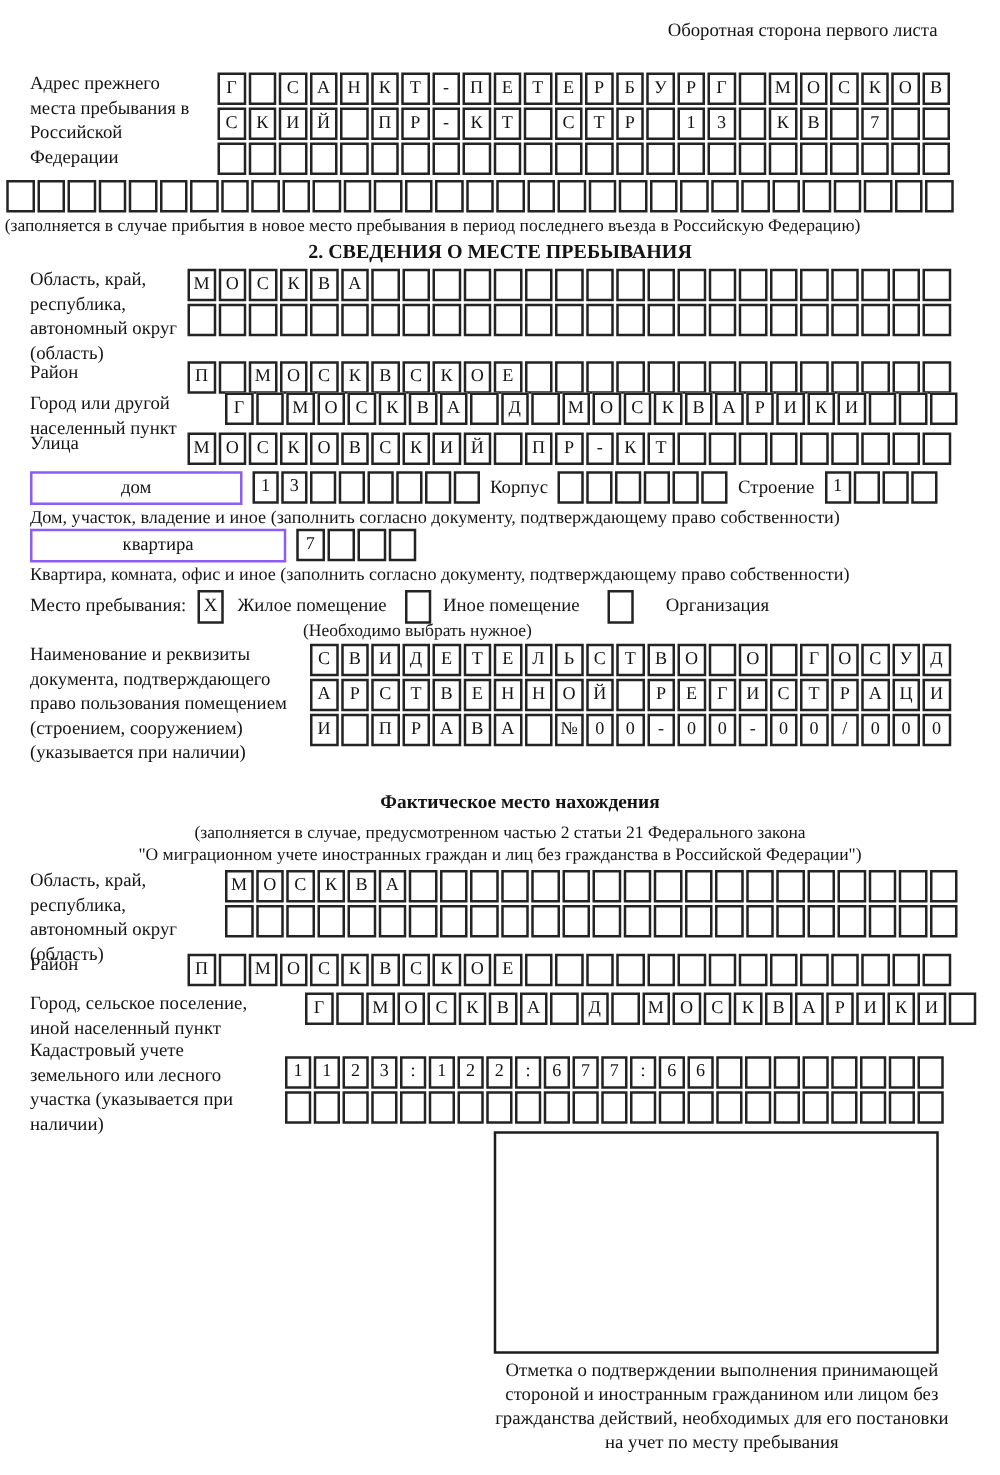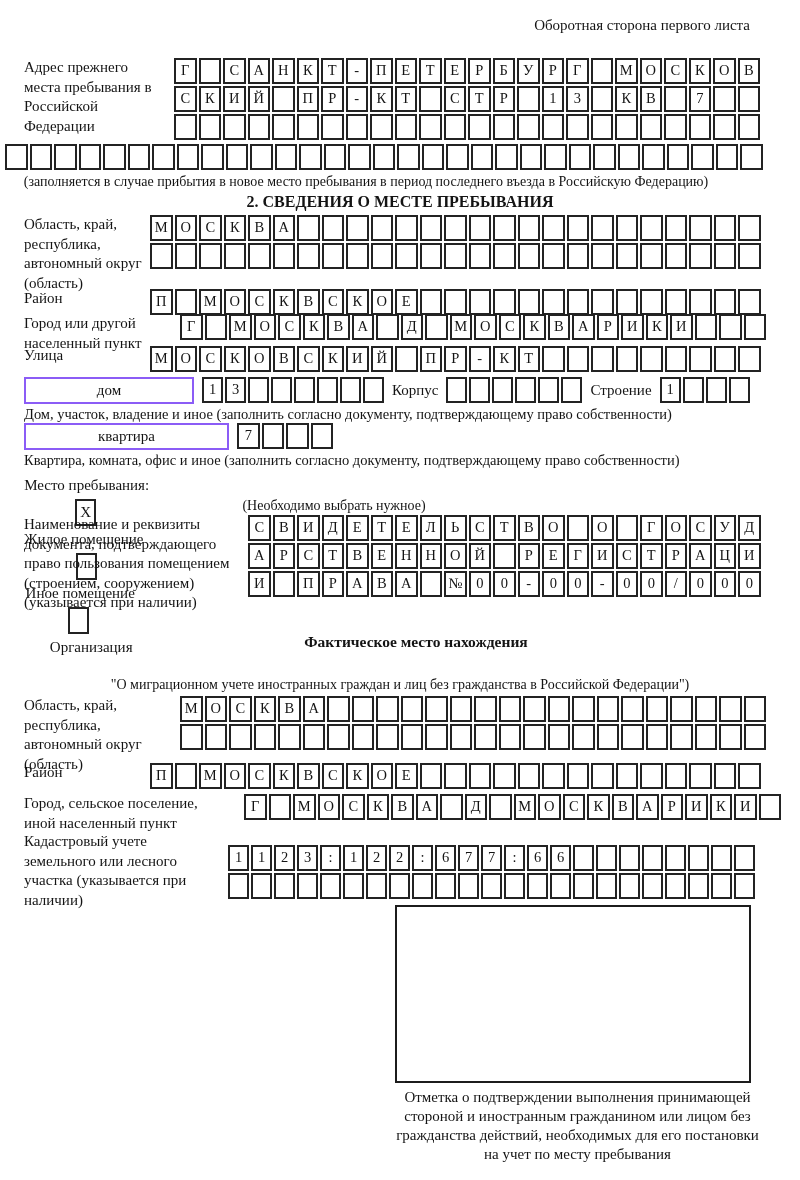--- a/index.html
+++ b/index.html
@@ -161,21 +161,21 @@
       <span class="cell"></span>
       <span class="cell"></span>
       <span class="cell"></span>
       <span class="cell"></span>
       <span class="cell"></span>
       <span class="cell"></span>
       <span class="cell"></span>
       <span class="cell"></span>
       <span class="cell"></span>
     </div>
-  <div class="abs note center" style="top:173px;left:0;width:692px;padding-left:20px;">(заполняется в случае прибытия в новое место пребывания в период последнего въезда в Российскую Федерацию)</div>
+  <div class="abs note center" style="top:173px;left:0;width:692px;">(заполняется в случае прибытия в новое место пребывания в период последнего въезда в Российскую Федерацию)</div>
 
   <div class="abs title center" style="top:193px;left:0;width:800px;">2. СВЕДЕНИЯ О МЕСТЕ ПРЕБЫВАНИЯ</div>
 
   <div class="abs flexrow" style="top:215px;">
     <div class="flabel" style="width:118px;margin-right:8px;">Область, край, республика, автономный округ (область)</div>
     <div>
       <div class="cellrow">
           <span class="cell">М</span>
           <span class="cell">О</span>
           <span class="cell">С</span>
@@ -359,21 +359,21 @@
     <div class="widebox mr8" style="width:205px;">квартира</div>
     <div class="cellrow">
         <span class="cell">7</span>
         <span class="cell"></span>
         <span class="cell"></span>
         <span class="cell"></span>
       </div>
   </div>
   <div class="abs caption" style="top:452px;">Квартира, комната, офис и иное (заполнить согласно документу, подтверждающему право собственности)</div>
 
-  <div class="abs flexrow" style="top:472px;align-items:center;flex-direction:column;">
+  <div class="abs flexrow" style="top:472px;">
     <div class="inlinelabel" style="margin-right:9px;">Место пребывания:</div>
     <span class="cb" style="margin-right:11px;">X</span>
     <div class="inlinelabel" style="margin-right:15px;">Жилое помещение</div>
     <span class="cb" style="margin-right:9px;"></span>
     <div class="inlinelabel" style="margin-right:22px;">Иное помещение</div>
     <span class="cb" style="margin-right:26px;"></span>
     <div class="inlinelabel">Организация</div>
   </div>
   <div class="abs note center" style="top:497px;width:620px;">(Необходимо выбрать нужное)</div>
 
@@ -446,20 +446,21 @@
           <span class="cell">0</span>
           <span class="cell">/</span>
           <span class="cell">0</span>
           <span class="cell">0</span>
           <span class="cell">0</span>
         </div>
     </div>
   </div>
 
   <div class="abs title center" style="top:633px;left:0;width:800px;font-size:15.5px;padding-left:16px;">Фактическое место нахождения</div>
+  <div class="abs note center" style="top:658px;left:0;width:800px;">(заполняется в случае, предусмотренном частью 2 статьи 21 Федерального закона</div>
   <div class="abs note center" style="top:676px;left:0;width:800px;">"О миграционном учете иностранных граждан и лиц без гражданства в Российской Федерации")</div>
 
   <div class="abs flexrow" style="top:696px;">
     <div class="flabel" style="width:148px;margin-right:8px;">Область, край, республика, автономный округ (область)</div>
     <div>
       <div class="cellrow">
           <span class="cell">М</span>
           <span class="cell">О</span>
           <span class="cell">С</span>
           <span class="cell">К</span>

